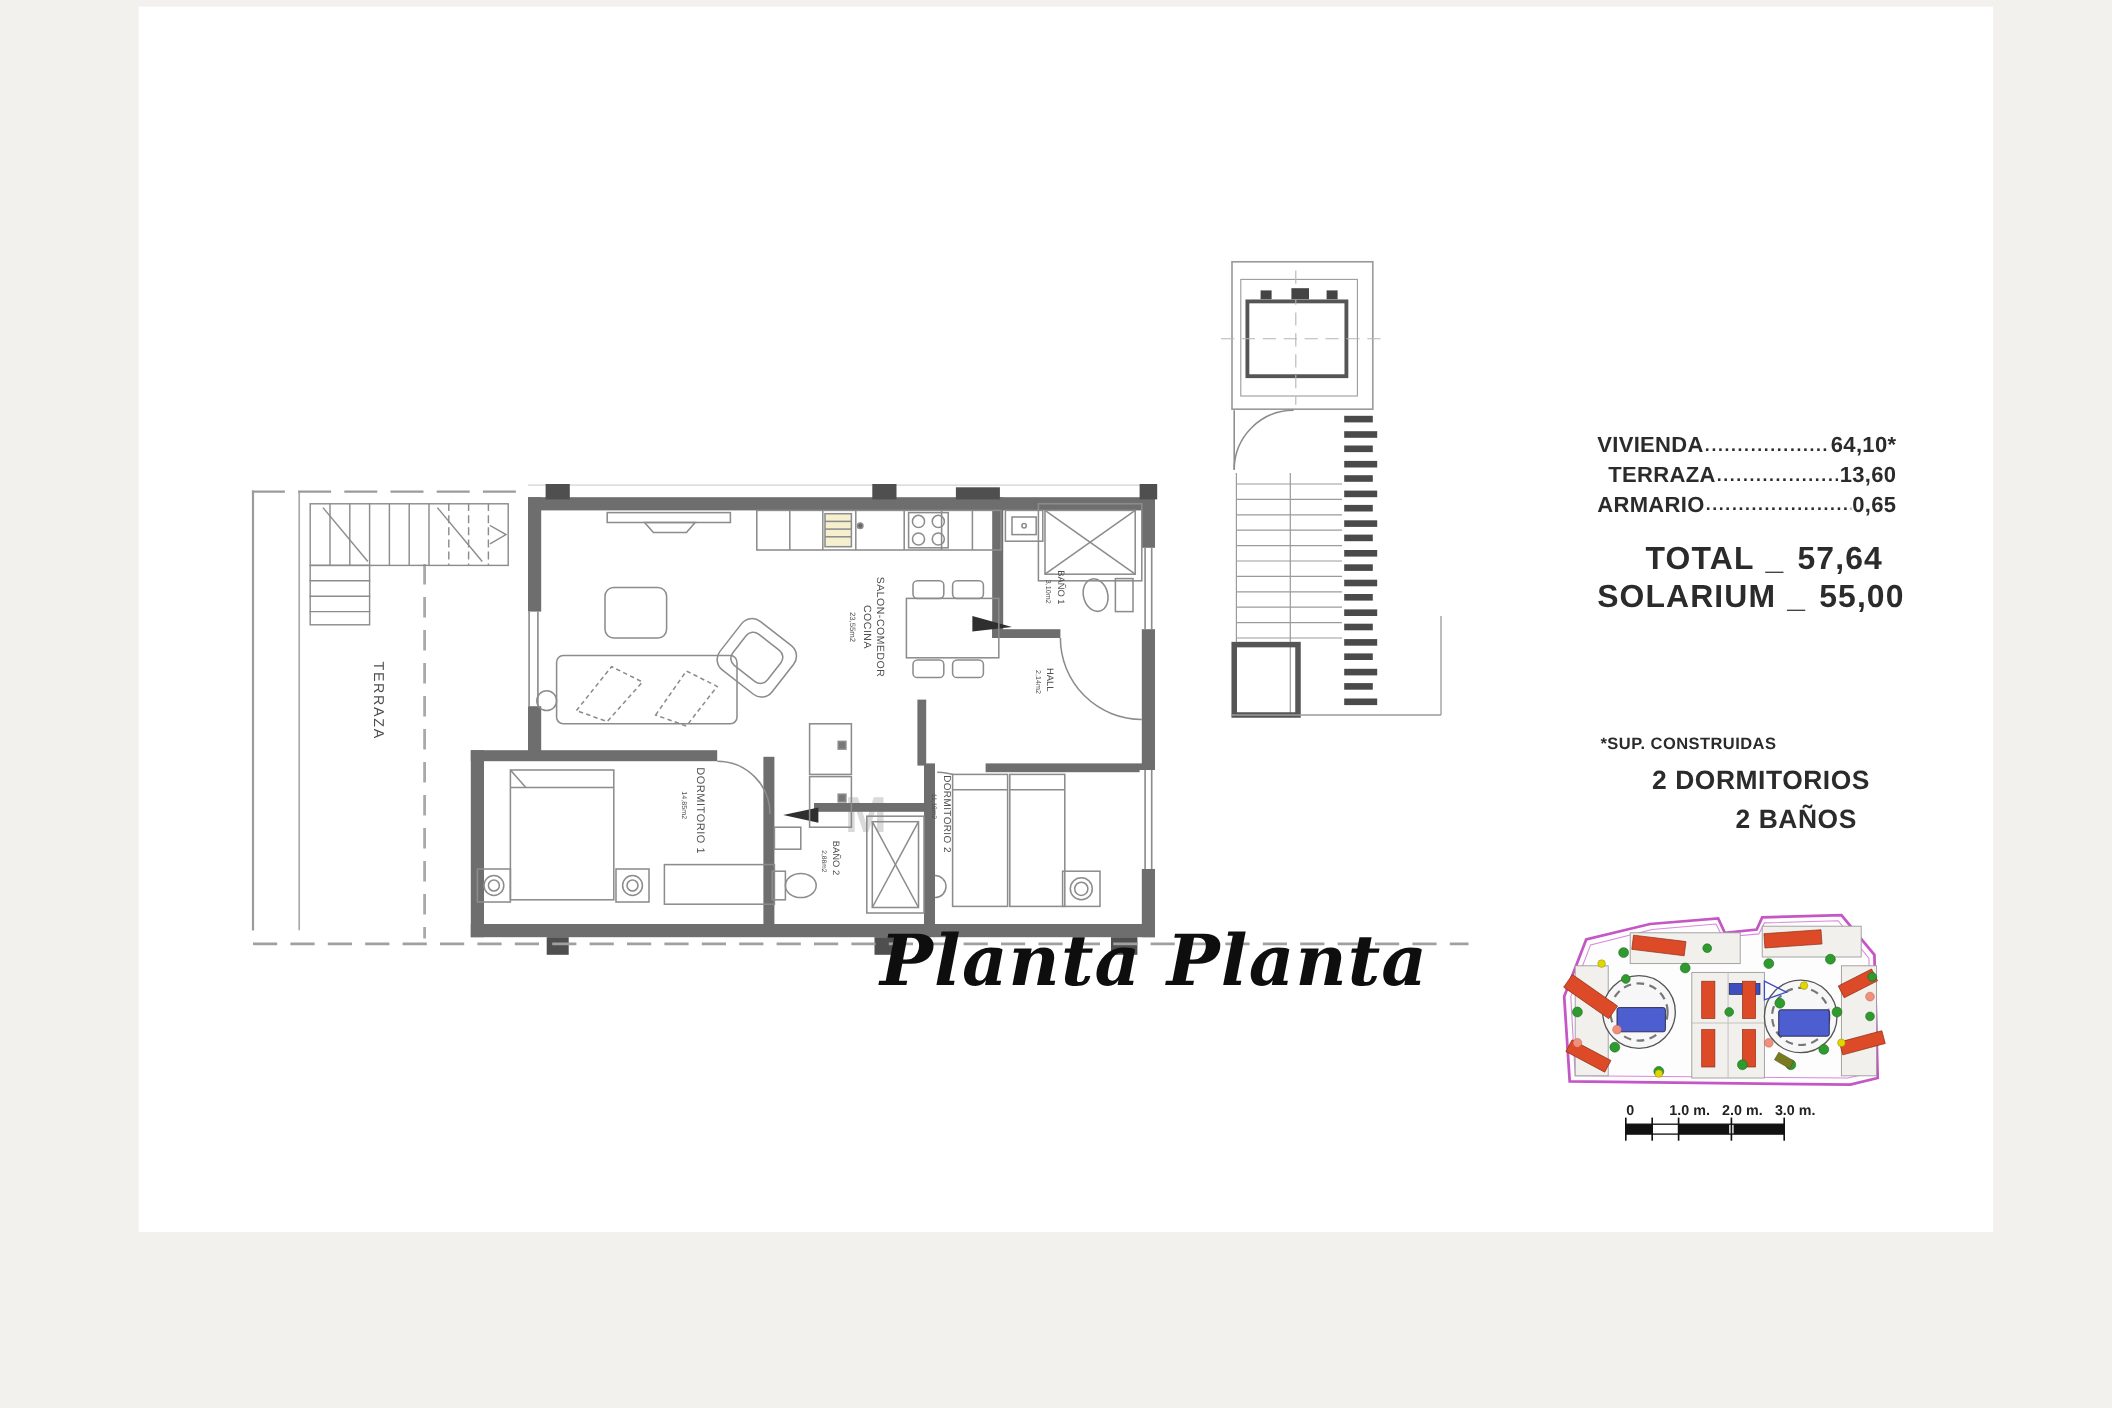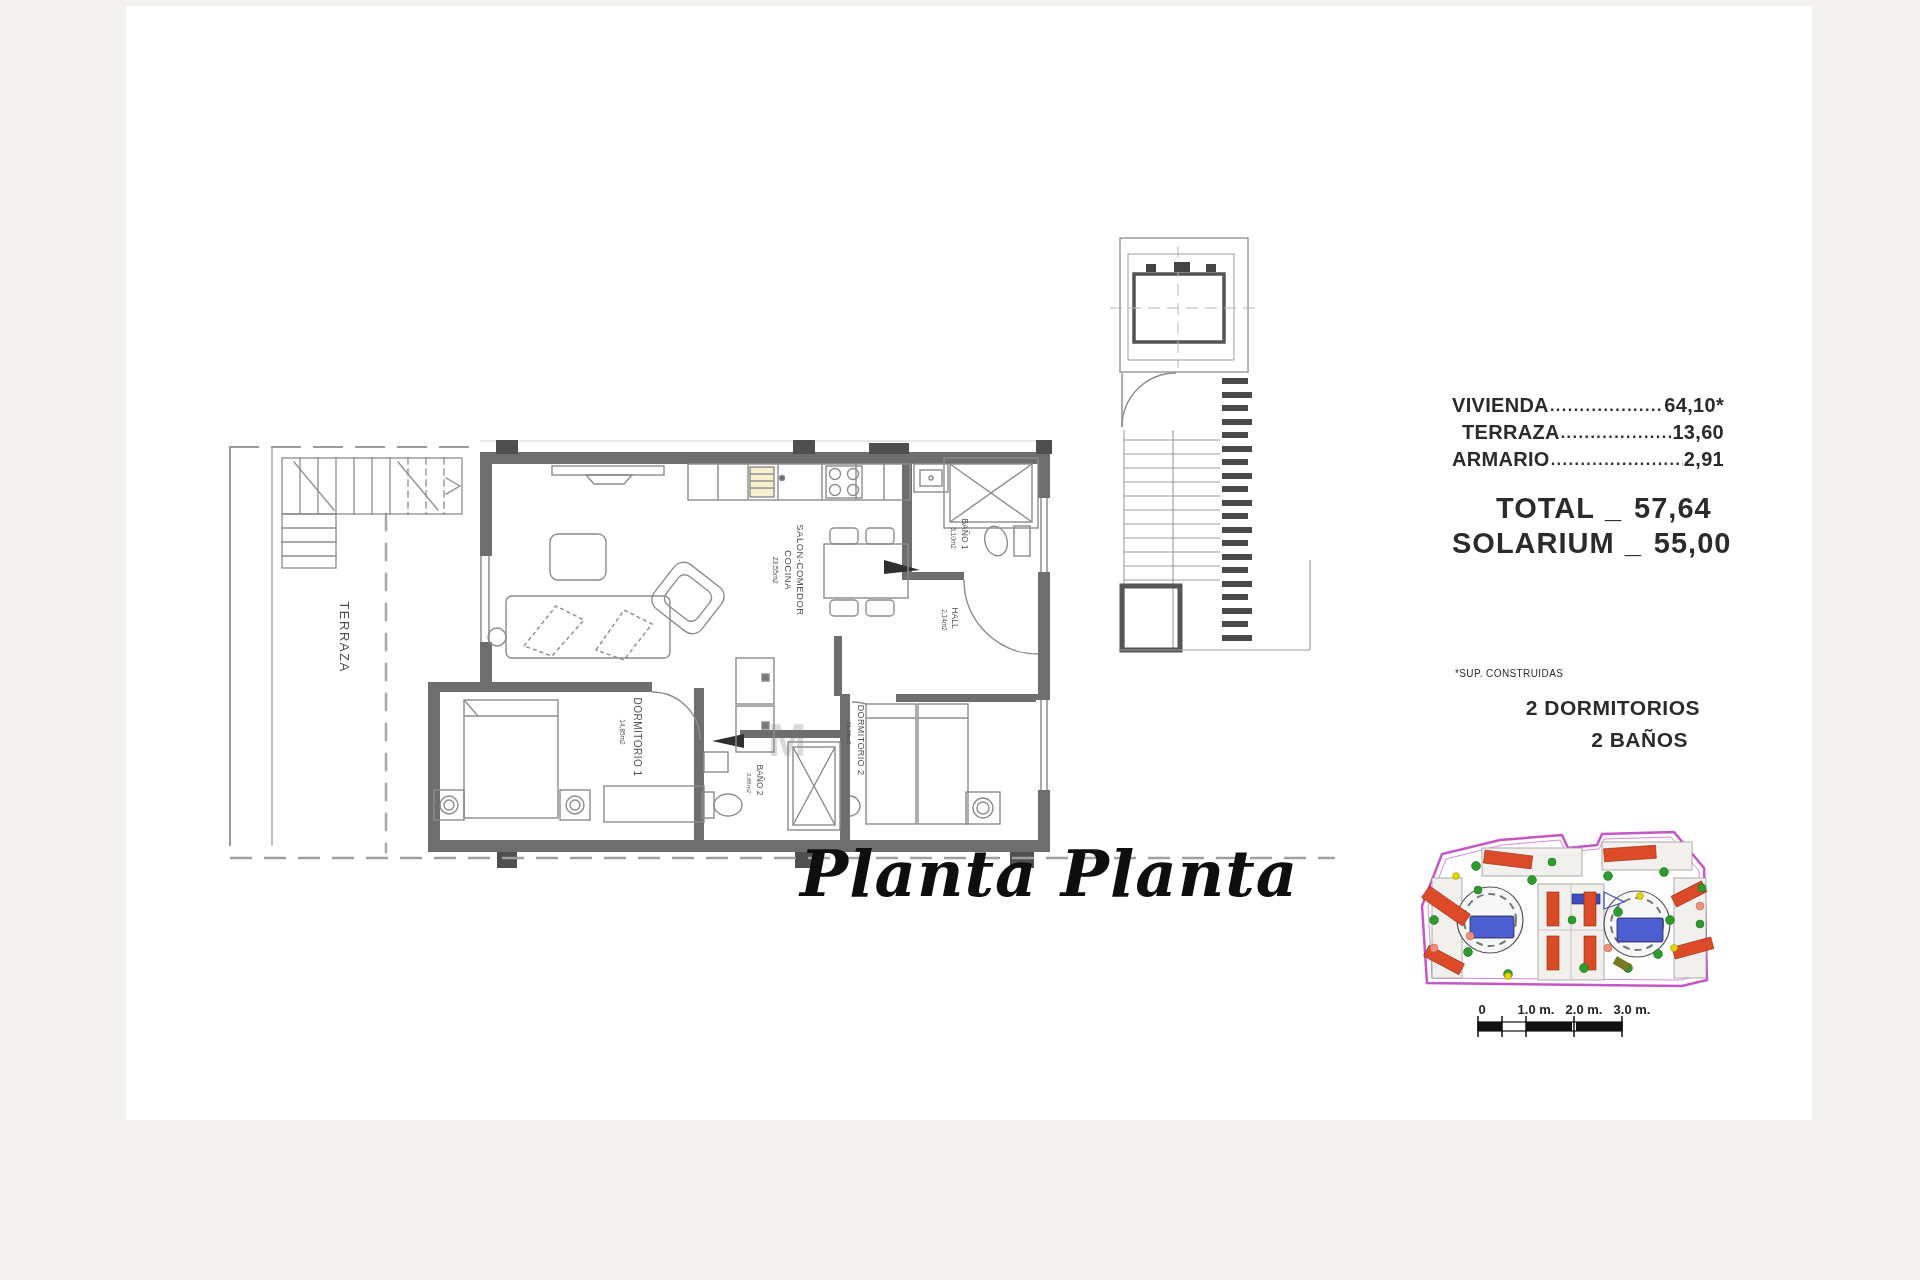--- a/index.html
+++ b/index.html
@@ -16,22 +16,22 @@
   .panel .heading{font-size:31px;font-weight:bold;letter-spacing:.5px;white-space:nowrap;}
   .rows{margin-top:14px;width:272px;}
   .srow{display:flex;align-items:flex-end;font-size:20px;font-weight:bold;line-height:27px;letter-spacing:.3px;}
   .srow.indent{padding-left:10px;}
   .srow .dots{flex:1;overflow:hidden;white-space:nowrap;margin:0 1px;font-size:16px;}
   .srow .dots::after{content:".......................................................";letter-spacing:1.5px;}
   .totals{margin-top:18px;font-size:29px;font-weight:bold;letter-spacing:1px;line-height:35px;}
   .totline{display:flex;align-items:baseline;white-space:nowrap;}
   .totline.t1{padding-left:44px;margin-top:16px;}
   .totline .sep{margin:0 12px 0 10px;}
-  .footnote{position:absolute;left:1455px;top:668px;font-size:10px;font-weight:normal;letter-spacing:.4px;color:#2b2b2b;text-align:right;}
-  .features{position:absolute;left:1452px;top:696px;width:248px;text-align:right;font-size:21px;font-weight:bold;letter-spacing:.5px;color:#2b2b2b;}
+  .footnote{position:absolute;left:1455px;top:668px;font-size:15px;font-weight:bold;letter-spacing:.4px;color:#2b2b2b;text-align:right;}
+  .features{position:absolute;left:1452px;top:696px;width:248px;text-align:right;font-size:24px;font-weight:bold;letter-spacing:.5px;color:#2b2b2b;}
   .features .f-line{margin-bottom:8px;}
   .features .f-line.l2{padding-right:12px;}
 
   .title-script{
     position:absolute;left:800px;top:836px;
     font-family:"DejaVu Serif",serif;font-style:italic;font-weight:bold;
     font-size:64px;color:#0e0e0e;letter-spacing:1px;white-space:nowrap;
   }
 </style>
 </head>
@@ -418,21 +418,21 @@
       <span>64,10*</span>
     </div>
     <div class="srow indent">
       <span>TERRAZA</span>
       <span class="dots"></span>
       <span>13,60</span>
     </div>
     <div class="srow">
       <span>ARMARIO</span>
       <span class="dots"></span>
-      <span>2,91</span>
+      <span>0,65</span>
     </div>
   </div>
   <div class="totals">
     <div class="totline t1">
       <span>TOTAL</span>
       <span class="sep">_</span>
       <span>57,64</span>
     </div>
     <div class="totline">
       <span>SOLARIUM</span>

